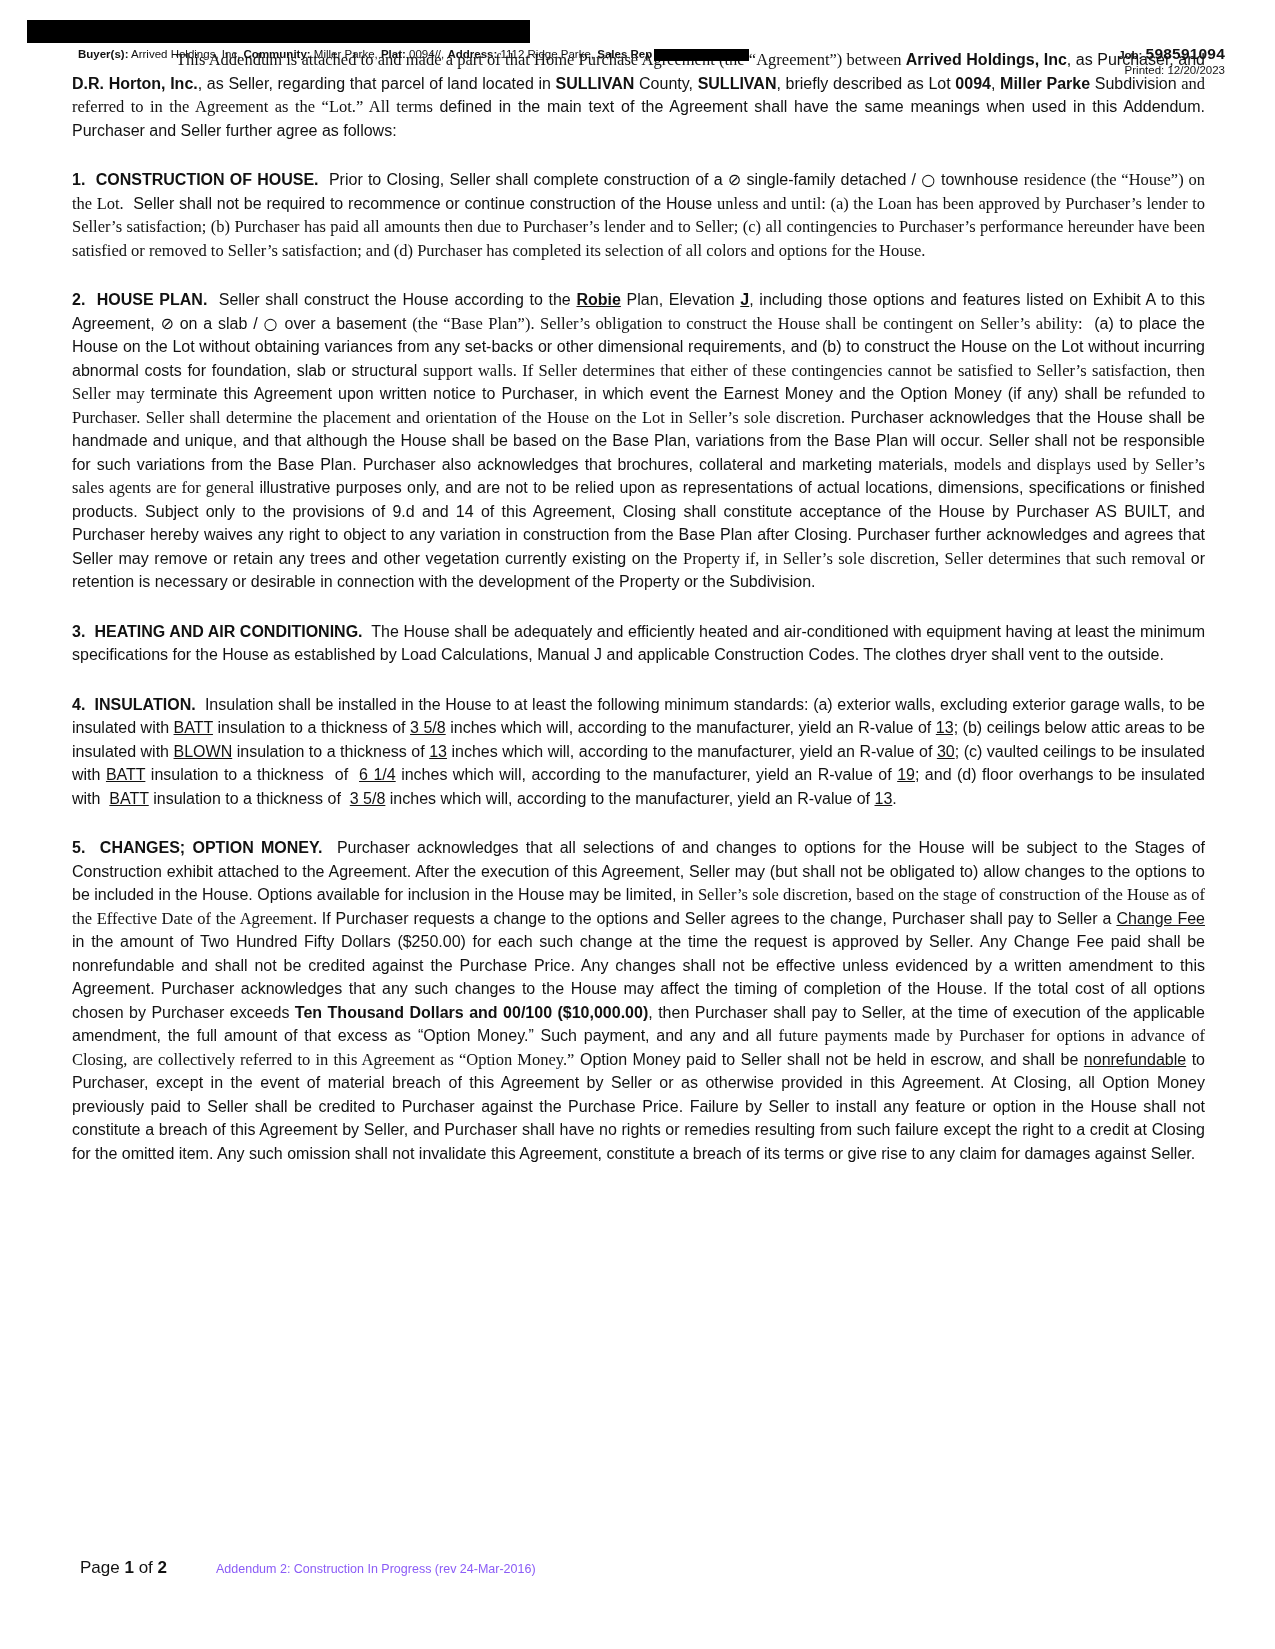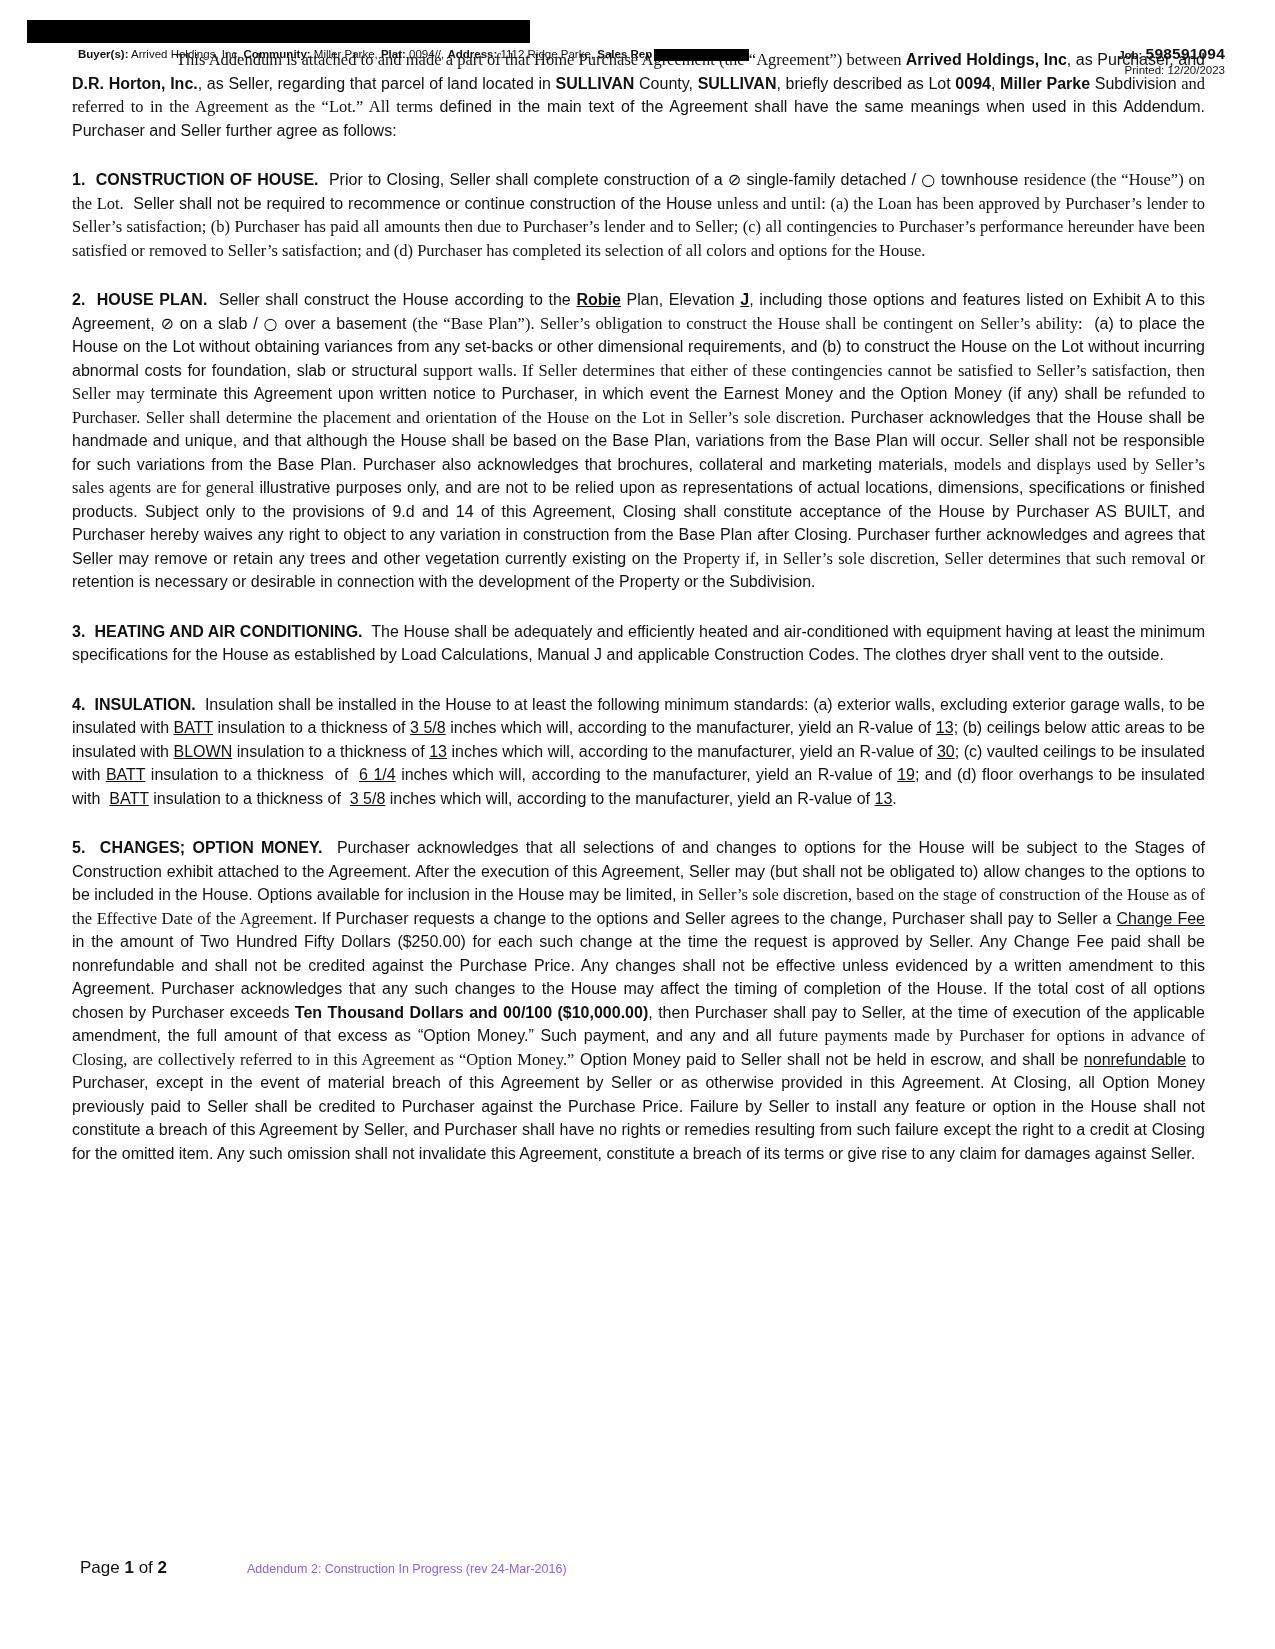--- a/index.html
+++ b/index.html
@@ -34,21 +34,21 @@
   .title{margin-top:74px;text-align:center;line-height:26px;}
   .t1{font-size:19px;font-weight:bold;text-decoration:underline;letter-spacing:0.6px;}
   .t2{font-size:19px;font-weight:bold;letter-spacing:0.3px;}
   .para{margin:26px 0 0 0;text-align:justify;}
   .intro{margin-top:30px;text-indent:104px;}
   .b{font-weight:bold;}
   .u{text-decoration:underline;}
   .serif{font-family:"Liberation Serif", serif;font-size:16.5px;}
   .sym{font-family:"DejaVu Sans", sans-serif;font-size:16px;}
   .footer{
-    position:absolute;left:80px;top:1556px;display:flex;align-items:baseline;gap:80px;
+    position:absolute;left:80px;top:1556px;display:flex;align-items:baseline;gap:49px;
   }
   .page-num{font-size:17px;}
   .doc-ref{font-size:12.5px;color:#8b5cf6;}
 </style>
 </head>
 <body>
 
 <div class="page">
 
   <div class="redaction-top"></div>

